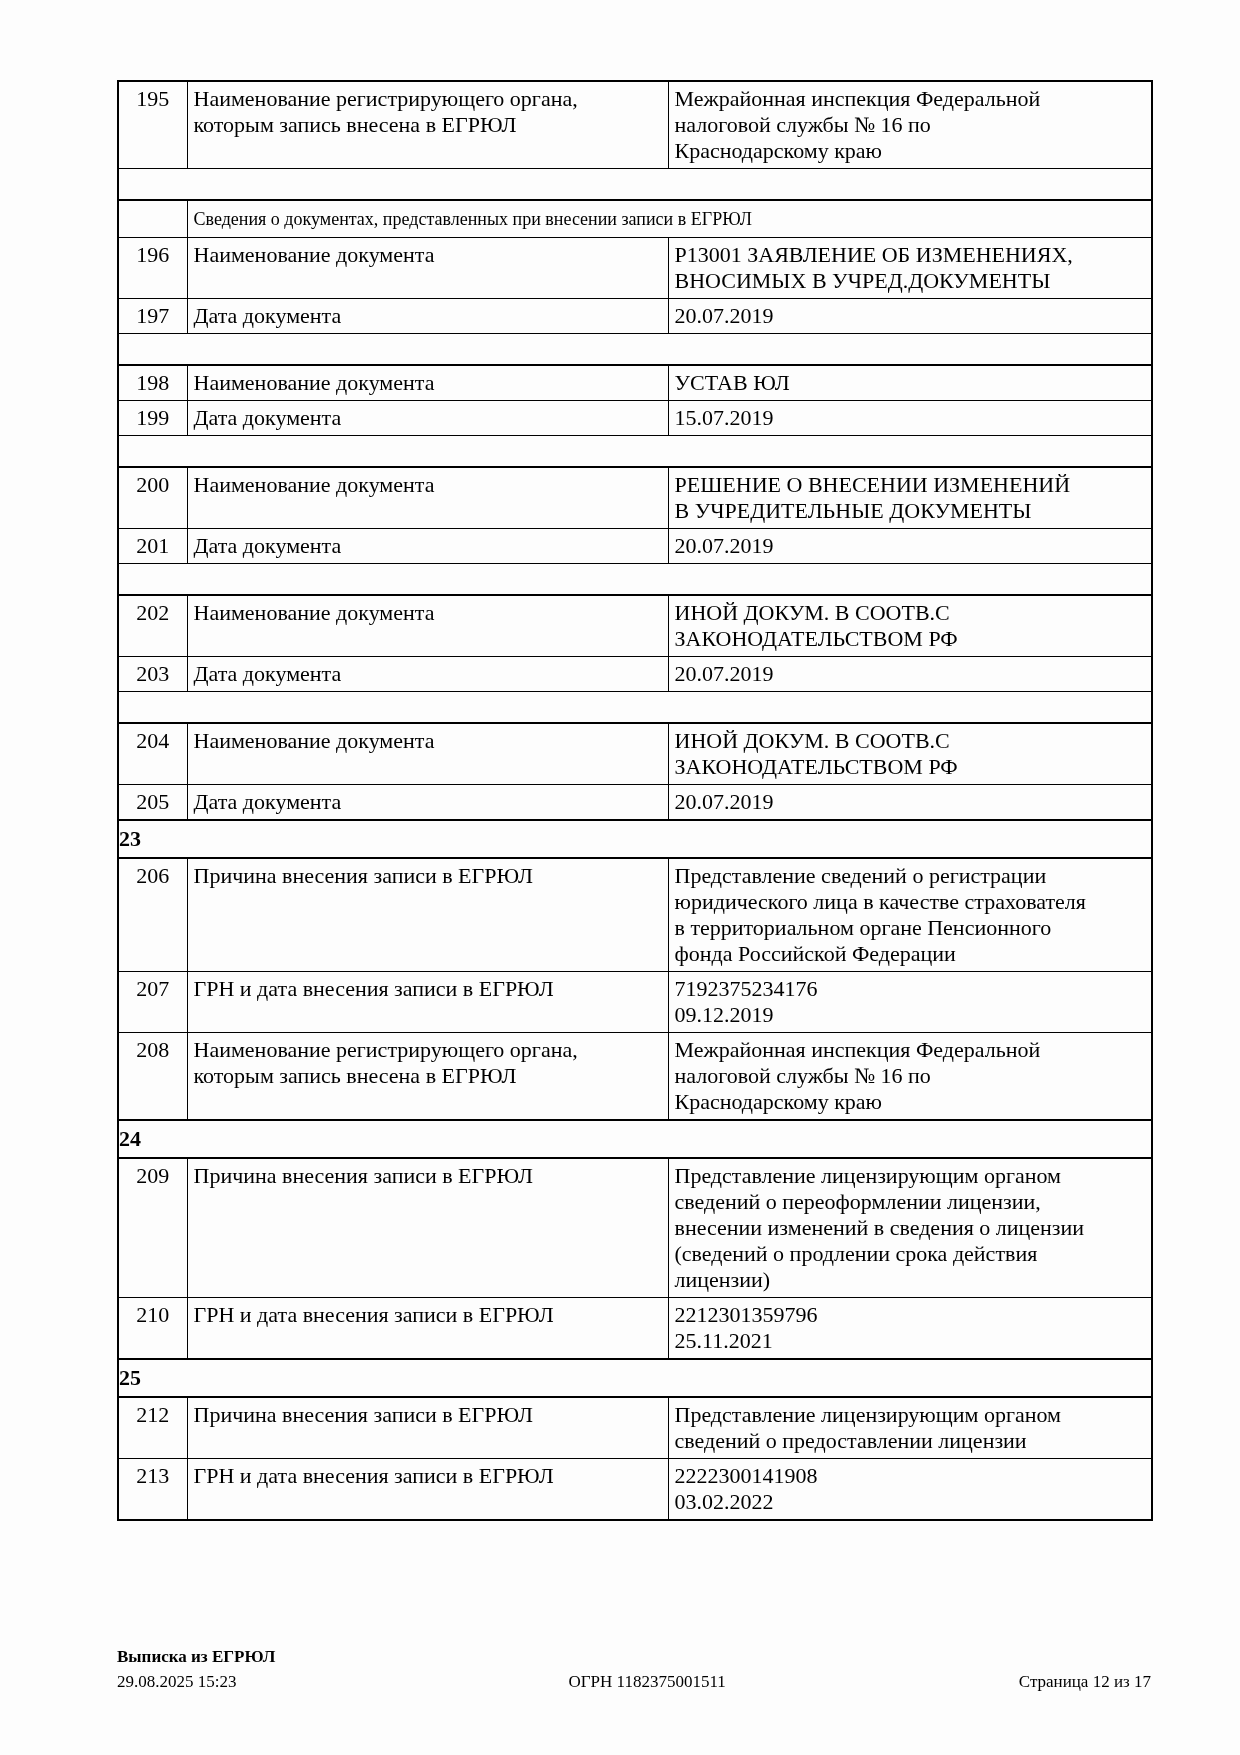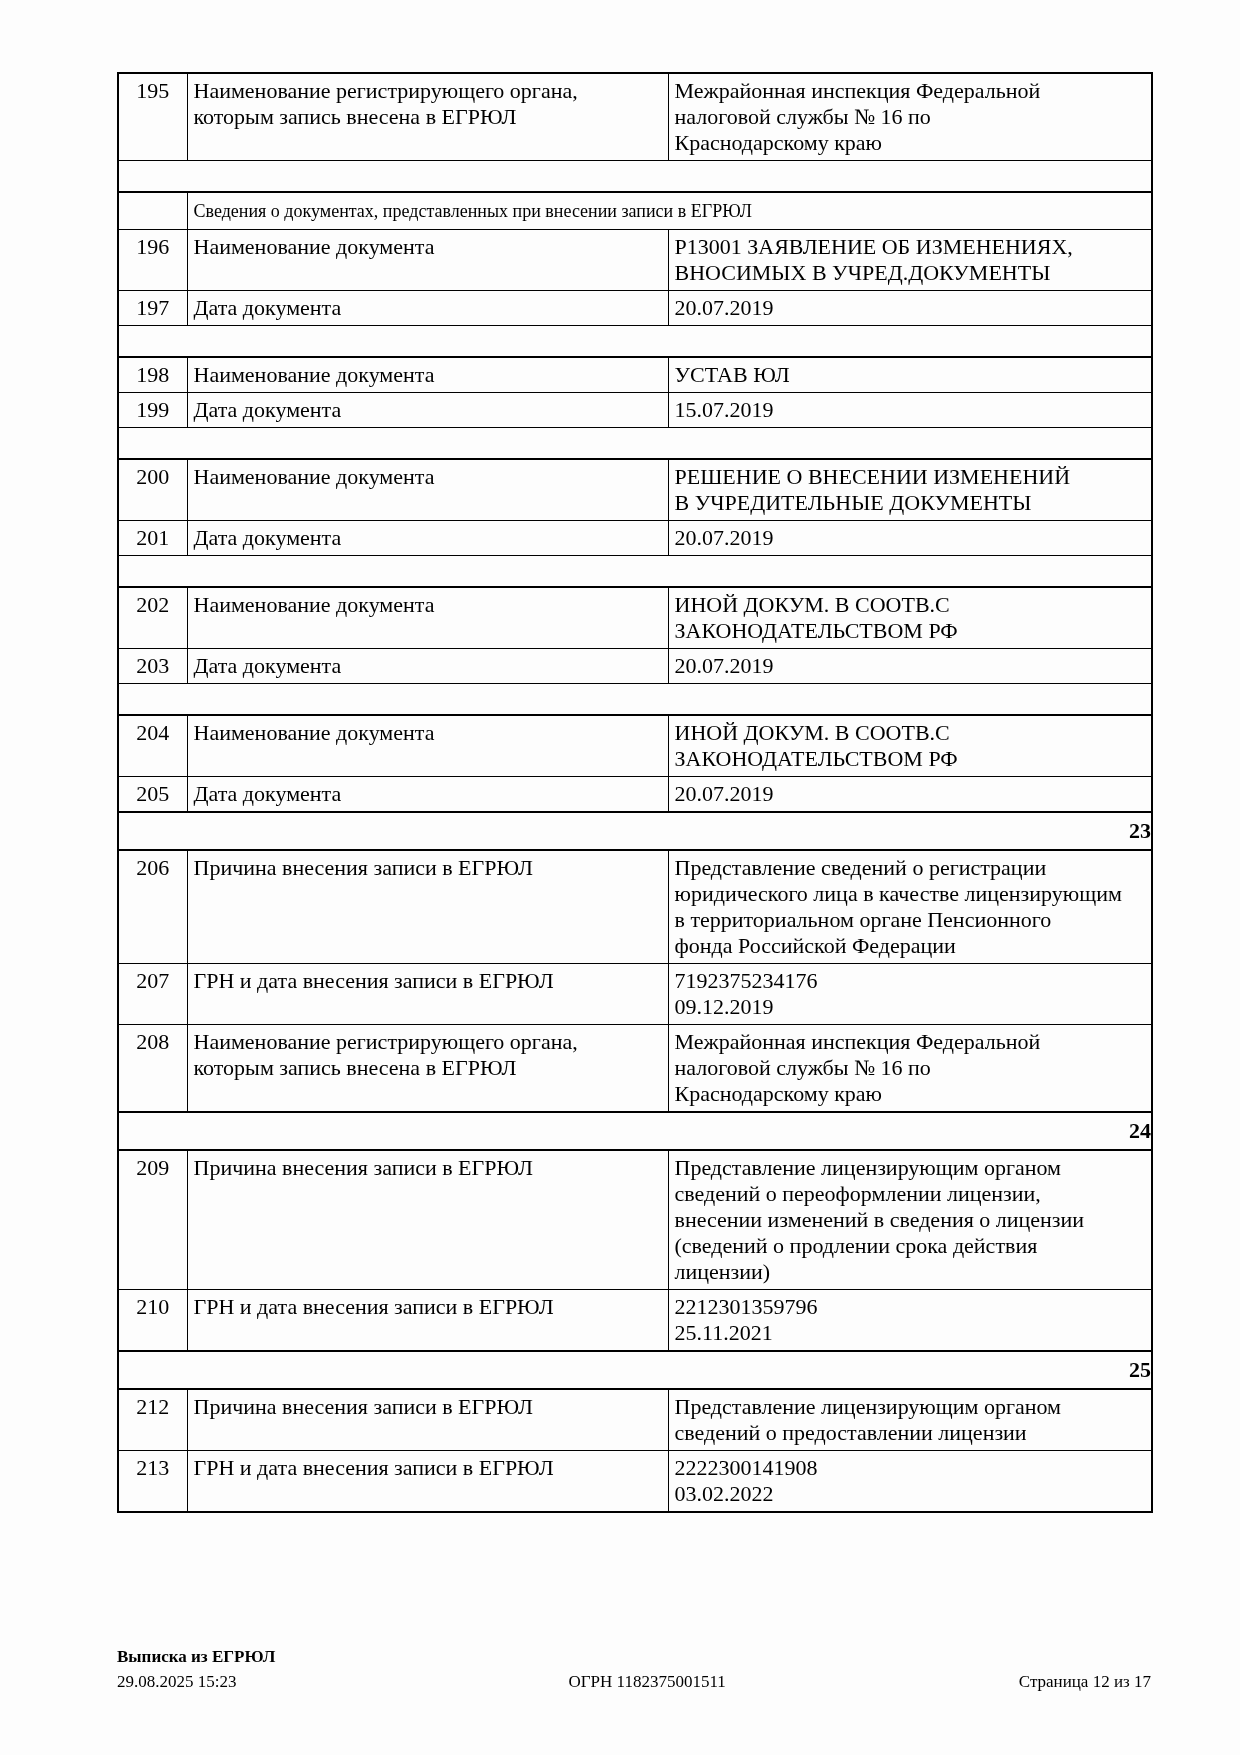--- a/index.html
+++ b/index.html
@@ -5,21 +5,21 @@
   html,body{margin:0;padding:0;background:#e8e8e8;}
   .page{
     position:relative;
     width:1240px;height:1755px;
     background:#fdfdfd;
     font-family:"Liberation Serif","DejaVu Serif",serif;
     color:#000;
     overflow:hidden;
   }
   table.reg{
-    position:absolute;left:117px;top:72px;
+    position:absolute;left:117px;top:80px;
     width:1034px;
     border-collapse:collapse;
     table-layout:fixed;
   }
   table.reg{border:2px solid #000;}
   td{
     border:1px solid #000;
     vertical-align:top;
     font-size:22px;
     line-height:26px;
@@ -35,21 +35,21 @@
     padding:0;
   }
   tr.sub td.subtext{
     font-size:18px;
     padding:5px 8px 5px 6px;
   }
   tr.sub td{border-top-width:2px;}
   tr.section td{
     border-top-width:2px;
     border-bottom-width:2px;
-    text-align:right;
+    text-align:left;
     font-weight:bold;
     padding:5px 0;
   }
   .footer{
     position:absolute;
     left:117px;
     width:1034px;
     top:1644px;
     display:flex;
     justify-content:space-between;
@@ -167,21 +167,21 @@
     </tr>
 
     <tr class="section">
       <td colspan="3">23</td>
     </tr>
 
     <tr class="r">
       <td class="num">206</td>
       <td class="lbl">Причина внесения записи в ЕГРЮЛ</td>
       <td class="val">Представление сведений о регистрации
-юридического лица в качестве лицензирующим
+юридического лица в качестве страхователя
 в территориальном органе Пенсионного
 фонда Российской Федерации</td>
     </tr>
     <tr class="r">
       <td class="num">207</td>
       <td class="lbl">ГРН и дата внесения записи в ЕГРЮЛ</td>
       <td class="val">7192375234176
 09.12.2019</td>
     </tr>
     <tr class="r">

